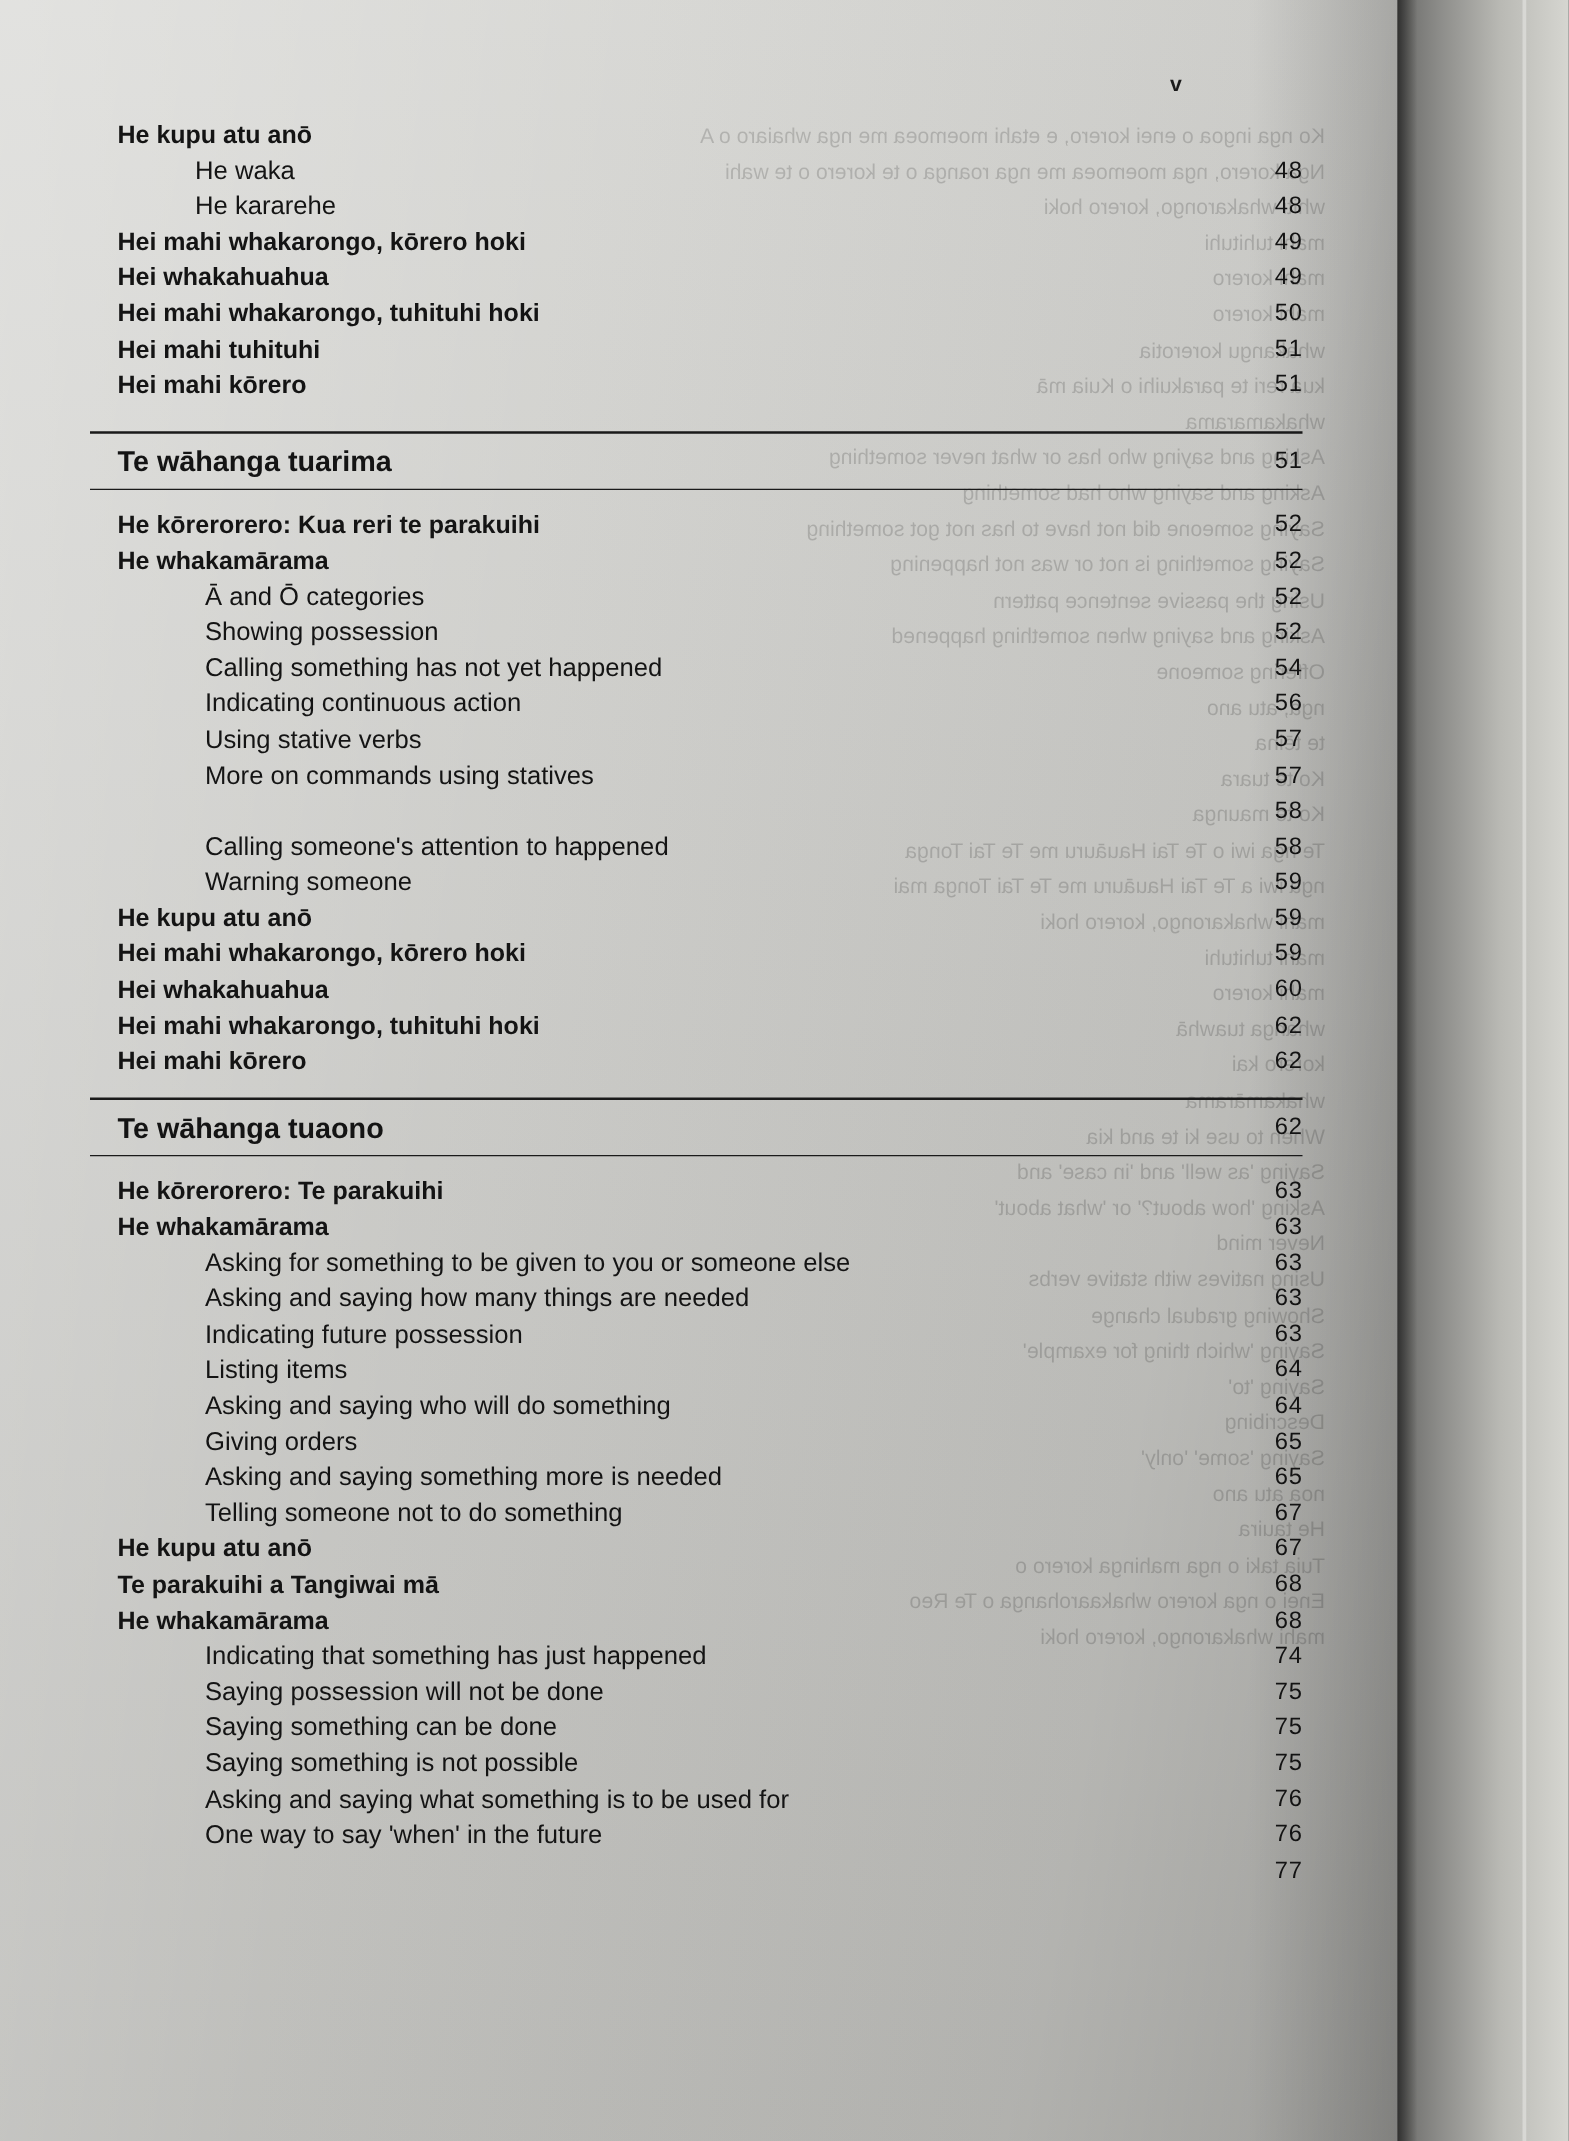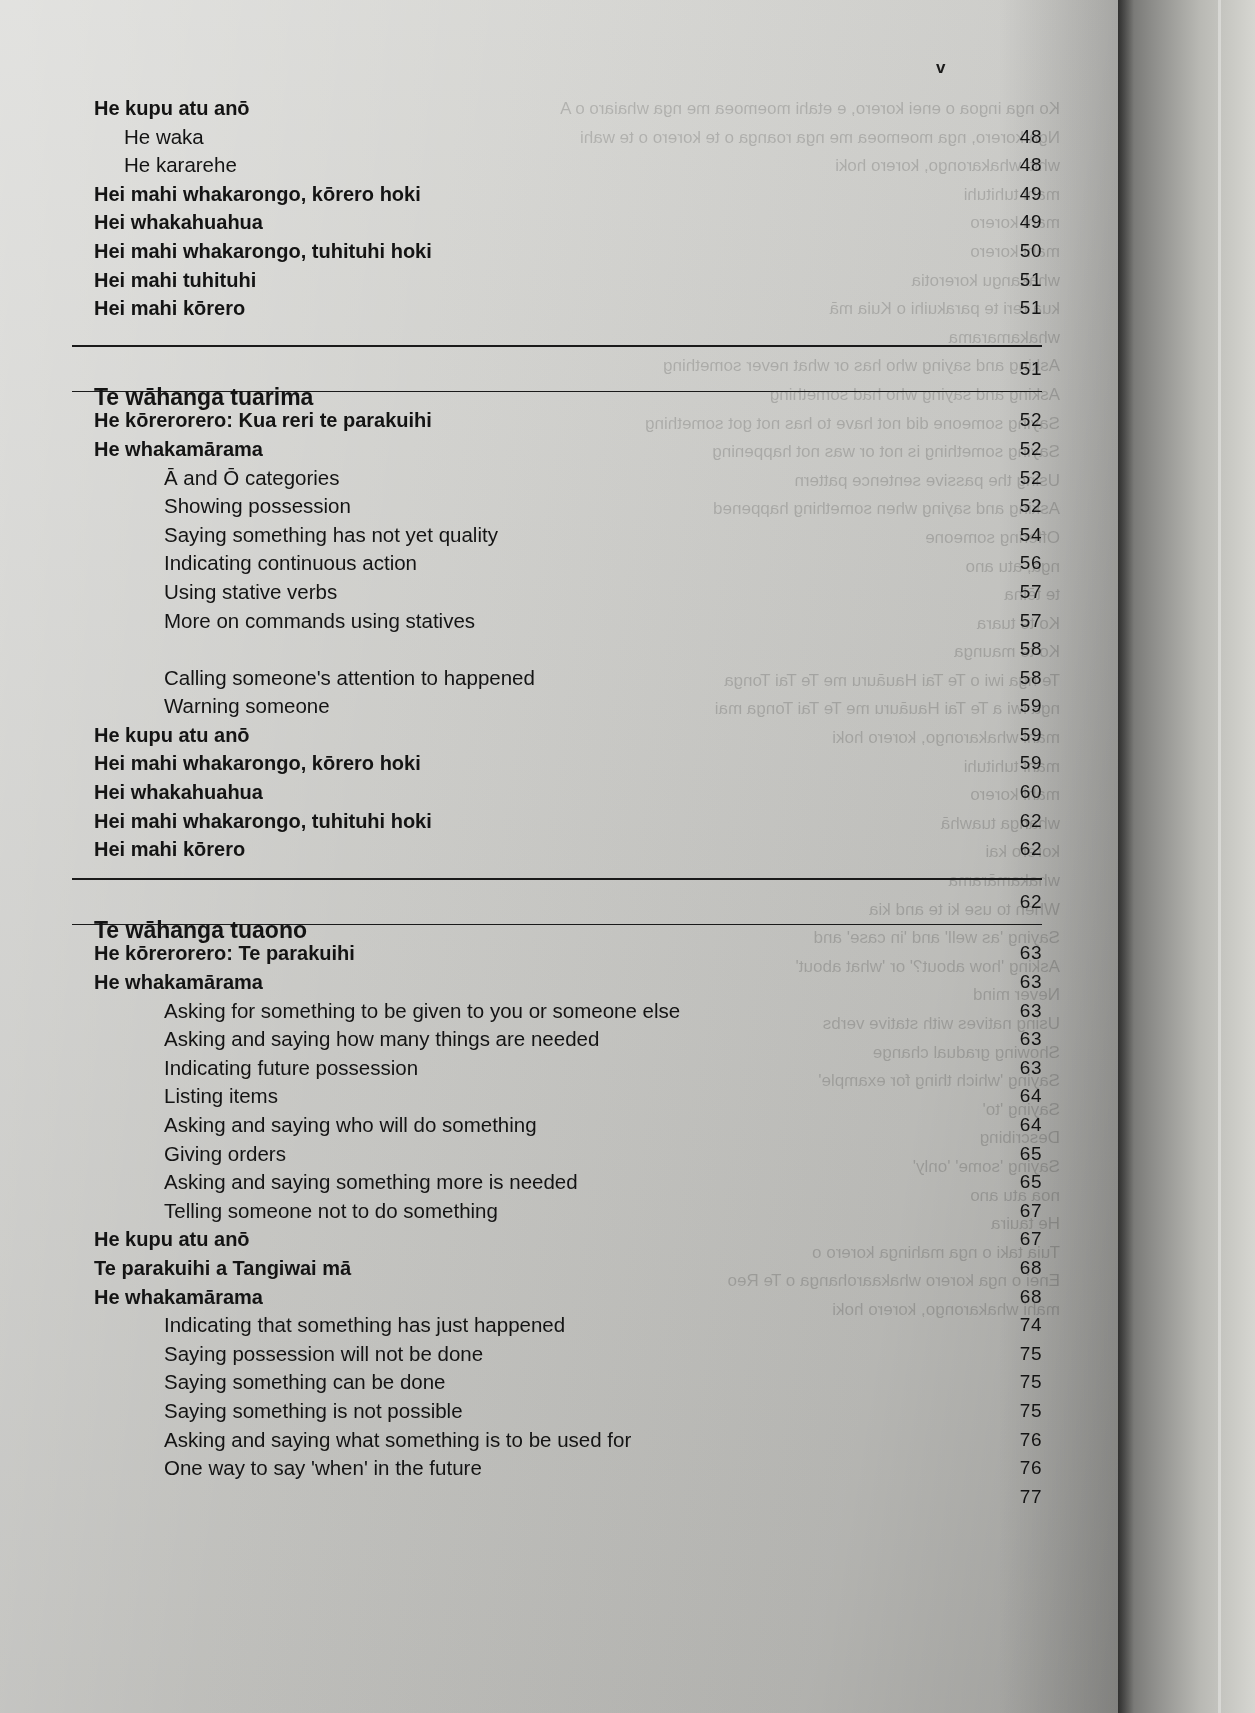--- a/index.html
+++ b/index.html
@@ -111,32 +111,31 @@
     font-size: 19px;
     line-height: 28.6px;
     letter-spacing: 0.5px;
   }
   .lvl-head .label {
     font-weight: bold;
     left: 22px;
     font-size: 20px;
   }
   .lvl-sub .label {
-    left: 52px;
+    left: 84px;
     font-size: 20.5px;
   }
   .lvl-sub2 .label {
     left: 92px;
     font-size: 20.5px;
   }
   .section-title .label {
     font-weight: bold;
     left: 22px;
     font-size: 23px;
-    margin-top: 28px;
   }
 
   .rule {
     height: 0;
     border-top: 2px solid #1a1a1a;
     margin: 0;
   }
   .rule.thin {
     border-top-width: 1.5px;
   }
@@ -244,21 +243,21 @@
         </div>
         <div class="row lvl-sub2">
           <span class="label">Ā and Ō categories</span>
           <span class="page">52</span>
         </div>
         <div class="row lvl-sub2">
           <span class="label">Showing possession</span>
           <span class="page">52</span>
         </div>
         <div class="row lvl-sub2">
-          <span class="label">Saying something has not yet quality</span>
+          <span class="label">Calling something has not yet happened</span>
           <span class="page">54</span>
         </div>
         <div class="row lvl-sub2">
           <span class="label">Indicating continuous action</span>
           <span class="page">56</span>
         </div>
         <div class="row lvl-sub2">
           <span class="label">Using stative verbs</span>
           <span class="page">57</span>
         </div>

